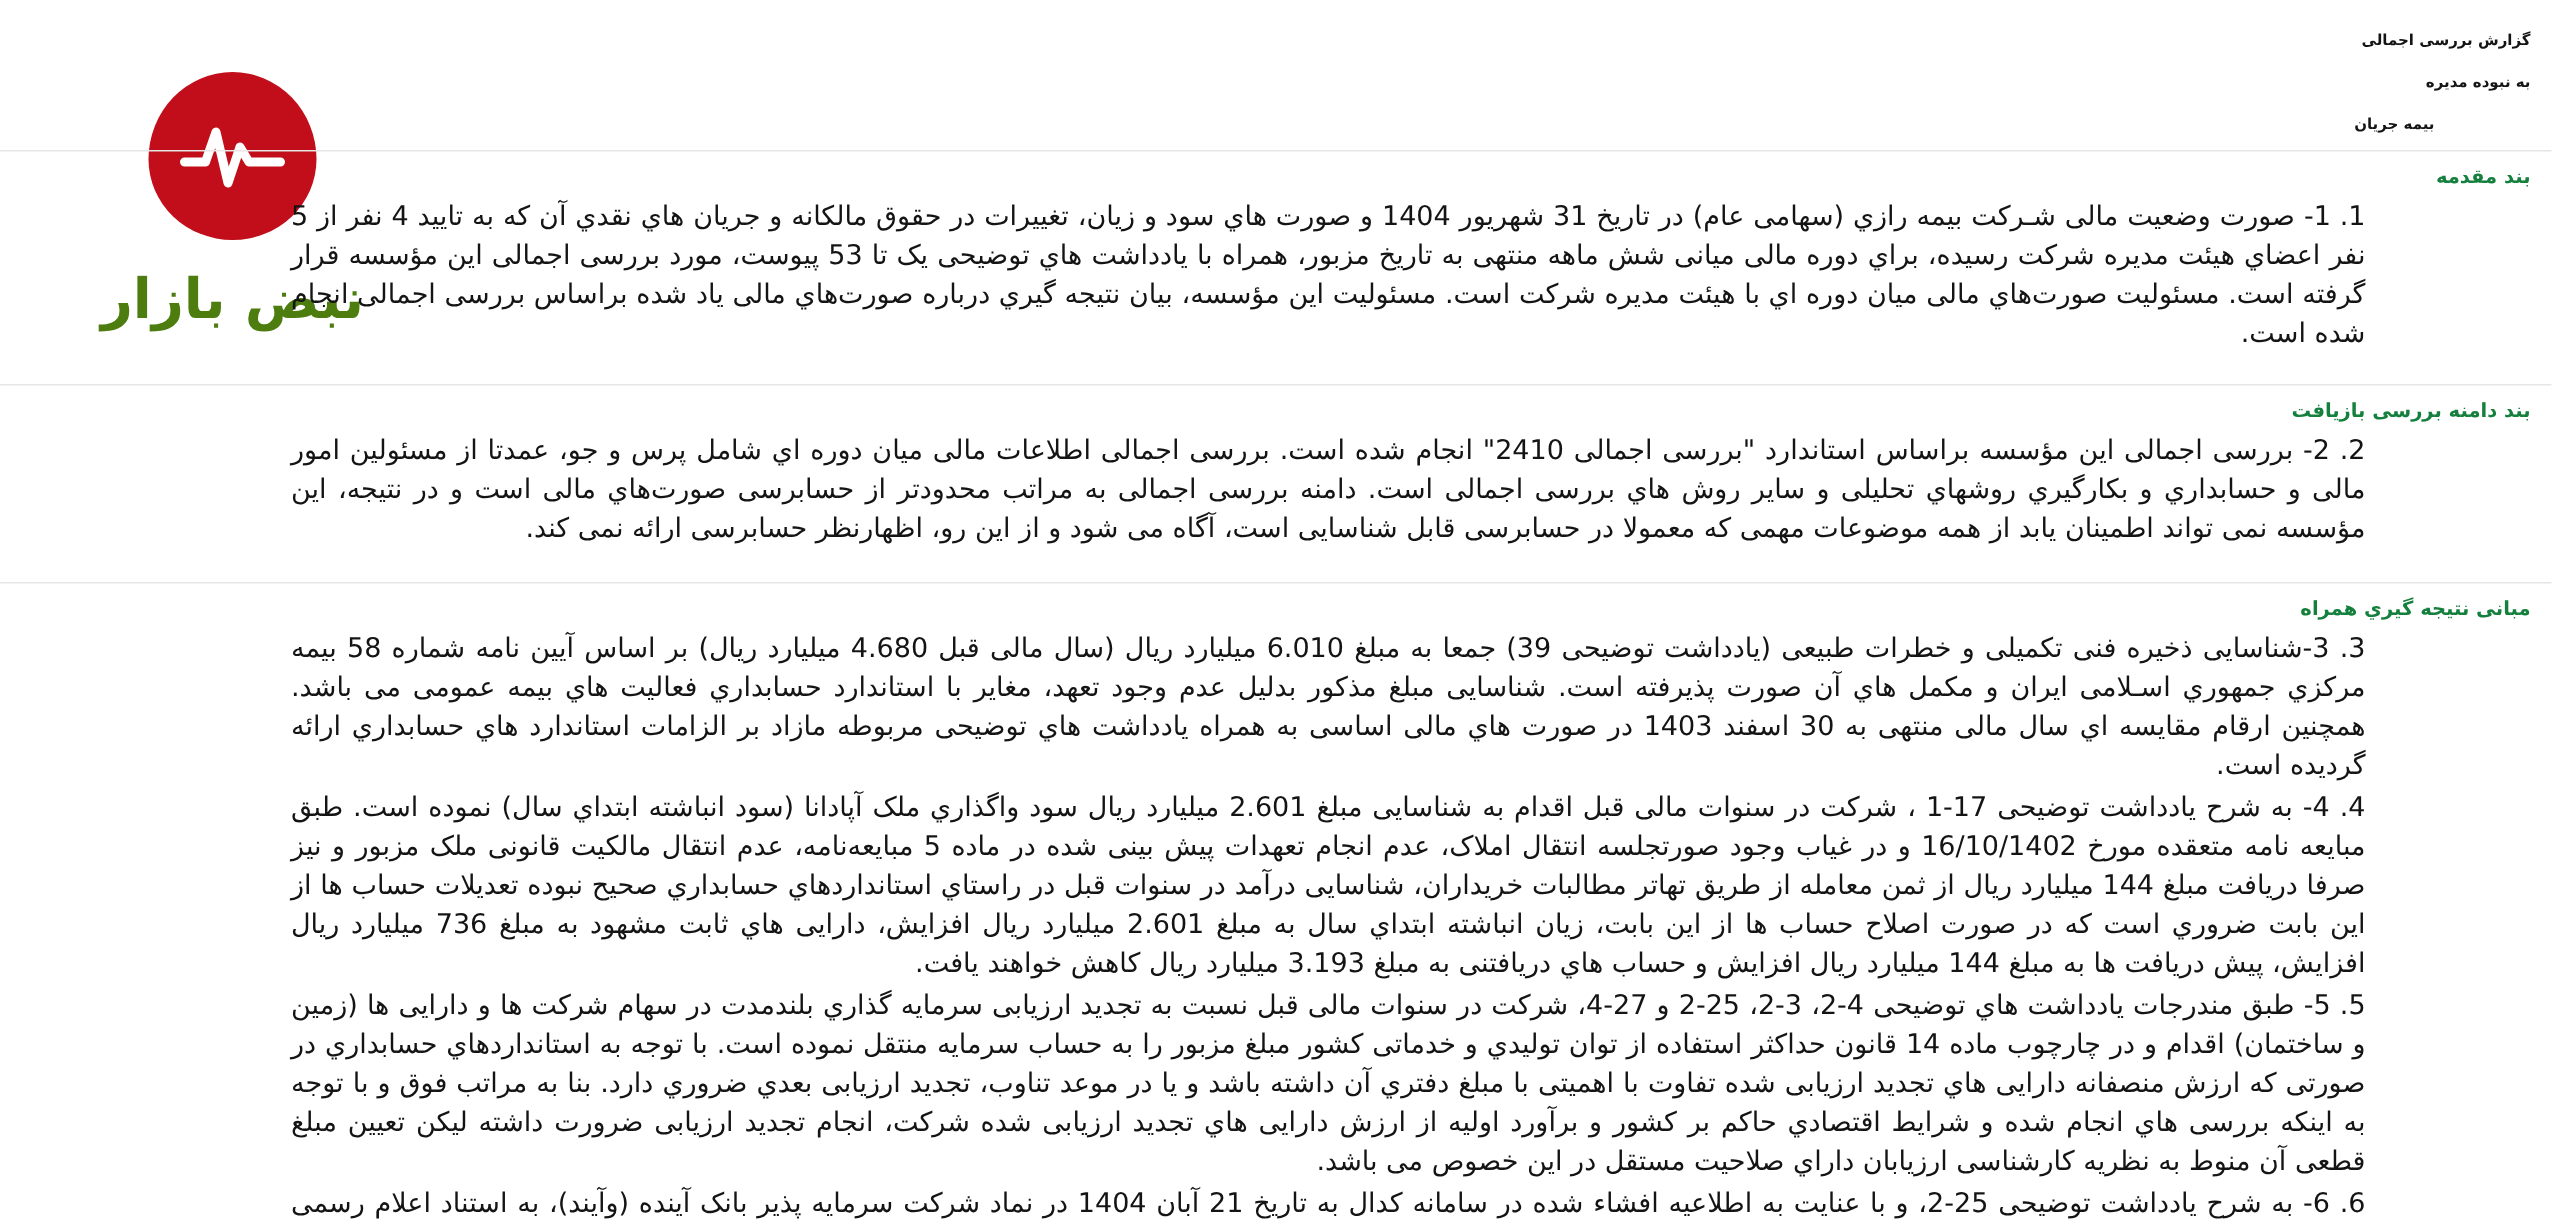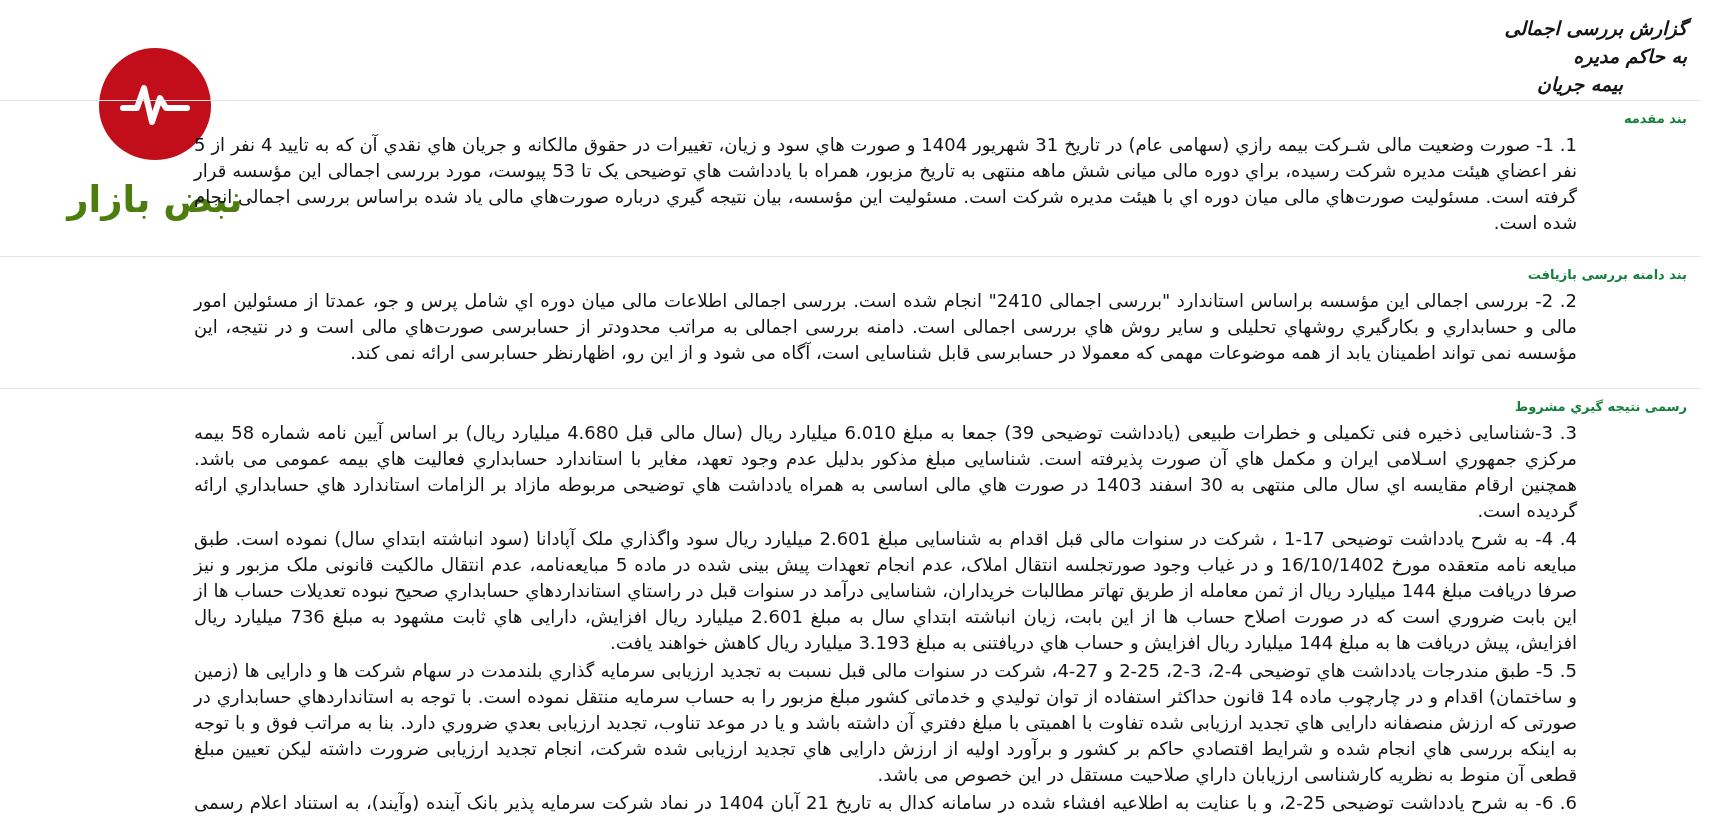--- a/index.html
+++ b/index.html
@@ -63,25 +63,24 @@
     width: 1715px;
     padding: 8px 14px 0 0;
     box-sizing: border-box;
   }
 
   .head-lines {
     margin: 6px 14px 0 0;
     text-align: right;
   }
   .head-lines .line {
-    font-size: 19px;
+    font-size: 10px;
     font-weight: bold;
     color: #141414;
     line-height: 28px;
-    font-style: italic;
   }
   .head-lines .line.sub {
     margin-right: 64px;
     font-weight: bold;
   }
 
   .section {
     position: relative;
     padding: 10px 14px 14px 14px;
     border-top: 1px solid #e6e6e6;
@@ -124,36 +123,36 @@
         </svg>
       </div>
     </div>
     <div class="logo-text">نبض بازار</div>
   </div>
 
   <div class="doc">
 
     <div class="head-lines">
       <div class="line">گزارش بررسی اجمالی</div>
-      <div class="line">به حاکم مدیره</div>
+      <div class="line">به نبوده مدیره</div>
       <div class="line sub">بیمه جریان</div>
     </div>
 
     <div class="section sec-intro">
       <div class="section-title">بند مقدمه</div>
       <p class="para">1. 1- صورت وضعیت مالی شـرکت بیمه رازي (سهامی عام) در تاریخ 31 شهریور 1404 و صورت هاي سود و زیان، تغییرات در حقوق مالکانه و جریان هاي نقدي آن که به تایید 4 نفر از 5 نفر اعضاي هیئت مدیره شرکت رسیده، براي دوره مالی میانی شش ماهه منتهی به تاریخ مزبور، همراه با یادداشت هاي توضیحی یک تا 53 پیوست، مورد بررسی اجمالی این مؤسسه قرار گرفته است. مسئولیت صورت‌هاي مالی میان دوره اي با هیئت مدیره شرکت است. مسئولیت این مؤسسه، بیان نتیجه گیري درباره صورت‌هاي مالی یاد شده براساس بررسی اجمالی انجام شده است.</p>
     </div>
 
     <div class="section sec-scope">
       <div class="section-title">بند دامنه بررسی بازیافت</div>
       <p class="para">2. 2- بررسی اجمالی این مؤسسه براساس استاندارد "بررسی اجمالی 2410" انجام شده است. بررسی اجمالی اطلاعات مالی میان دوره اي شامل پرس و جو، عمدتا  از مسئولین امور مالی و حسابداري و بکارگیري روشهاي تحلیلی و سایر روش هاي بررسی اجمالی است. دامنه بررسی اجمالی به مراتب محدودتر از حسابرسی صورت‌هاي مالی است و در نتیجه، این مؤسسه نمی تواند اطمینان یابد از همه موضوعات مهمی که معمولا در حسابرسی قابل شناسایی است، آگاه می شود و از این رو، اظهارنظر حسابرسی ارائه نمی کند.</p>
     </div>
 
     <div class="section sec-basis">
-      <div class="section-title">رسمی نتیجه گیري مشروط</div>
+      <div class="section-title">مبانی نتیجه گیري همراه</div>
       <p class="para">3. 3-شناسایی ذخیره فنی تکمیلی و خطرات طبیعی (یادداشت توضیحی 39) جمعا  به مبلغ 6.010 میلیارد ریال (سال مالی قبل 4.680 میلیارد ریال) بر اساس آیین نامه شماره 58 بیمه مرکزي جمهوري اسـلامی ایران و مکمل هاي آن صورت پذیرفته است. شناسایی مبلغ مذکور بدلیل عدم وجود تعهد، مغایر با استاندارد حسابداري فعالیت هاي بیمه عمومی می باشد. همچنین ارقام مقایسه اي سال مالی منتهی به 30 اسفند 1403 در صورت هاي مالی اساسی به همراه یادداشت هاي توضیحی مربوطه مازاد بر الزامات استاندارد هاي حسابداري ارائه گردیده است.</p>
       <p class="para">4. 4- به شرح یادداشت توضیحی 17-1 ، شرکت در سنوات مالی قبل اقدام به شناسایی مبلغ 2.601 میلیارد ریال سود واگذاري ملک آپادانا (سود انباشته ابتداي سال) نموده است. طبق مبایعه نامه متعقده مورخ 16/10/1402 و در غیاب وجود صورتجلسه انتقال املاک، عدم انجام تعهدات پیش بینی شده در ماده 5 مبایعه‌نامه، عدم انتقال مالکیت قانونی ملک مزبور و نیز صرفا دریافت مبلغ 144 میلیارد ریال از ثمن معامله از طریق تهاتر مطالبات خریداران، شناسایی درآمد در سنوات قبل در راستاي استانداردهاي حسابداري صحیح نبوده  تعدیلات حساب ها از این بابت ضروري است که در صورت اصلاح حساب ها از این بابت، زیان انباشته ابتداي سال به مبلغ 2.601 میلیارد ریال افزایش، دارایی هاي ثابت مشهود به مبلغ 736 میلیارد ریال افزایش، پیش دریافت ها به مبلغ 144 میلیارد ریال افزایش و حساب هاي دریافتنی به مبلغ 3.193 میلیارد ریال کاهش خواهند یافت.</p>
       <p class="para">5. 5- طبق مندرجات یادداشت هاي توضیحی 4-2، 3-2، 25-2 و 27-4، شرکت در سنوات مالی قبل نسبت به تجدید ارزیابی سرمایه گذاري بلندمدت در سهام شرکت ها و دارایی ها (زمین و ساختمان) اقدام و در چارچوب ماده 14 قانون حداکثر استفاده از توان تولیدي و خدماتی کشور مبلغ مزبور را به حساب سرمایه منتقل نموده است. با توجه به استانداردهاي حسابداري در صورتی که ارزش منصفانه دارایی هاي تجدید ارزیابی شده تفاوت با اهمیتی با مبلغ دفتري آن داشته باشد و یا در موعد تناوب، تجدید ارزیابی بعدي ضروري دارد. بنا به مراتب فوق و با توجه به اینکه بررسی هاي انجام شده و شرایط اقتصادي حاکم بر کشور و برآورد اولیه از ارزش دارایی هاي تجدید ارزیابی شده شرکت، انجام تجدید ارزیابی ضرورت داشته لیکن تعیین مبلغ قطعی آن منوط به نظریه کارشناسی ارزیابان داراي صلاحیت مستقل در این خصوص می باشد.</p>
       <p class="para">6. 6- به شرح یادداشت توضیحی 25-2، و با عنایت به اطلاعیه افشاء شده در سامانه کدال به تاریخ 21 آبان 1404 در نماد شرکت سرمایه پذیر بانک آینده (وآیند)، به استناد اعلام رسمی هیات عالی بانک مرکزي جمهوري اسلامی ایران و مصوبه شوراي عالی هماهنگی اقتصادي سران قوا مجوز فعالیت بانک آینده لغو و تمامی فعالیت هاي شرکت سرمایه پذیر متوقف گردیده است. در این خصوص با عنایت به عدم دسترسی به اطلاعات لازم، نحوه و شرایط بازیافت سرمایه گذاري مزبور به بهاي دفتري 13.679 میلیارد ریال و تعدیلات لازم از این بابت  بر صورت هاي مالی مورد گزارش برای این موسسه مشخص نمی باشد.</p>
     </div>
 
     <div class="section sec-concl">
       <div class="section-title">نتیجه گیري فعالیت</div>
 
     </div>

